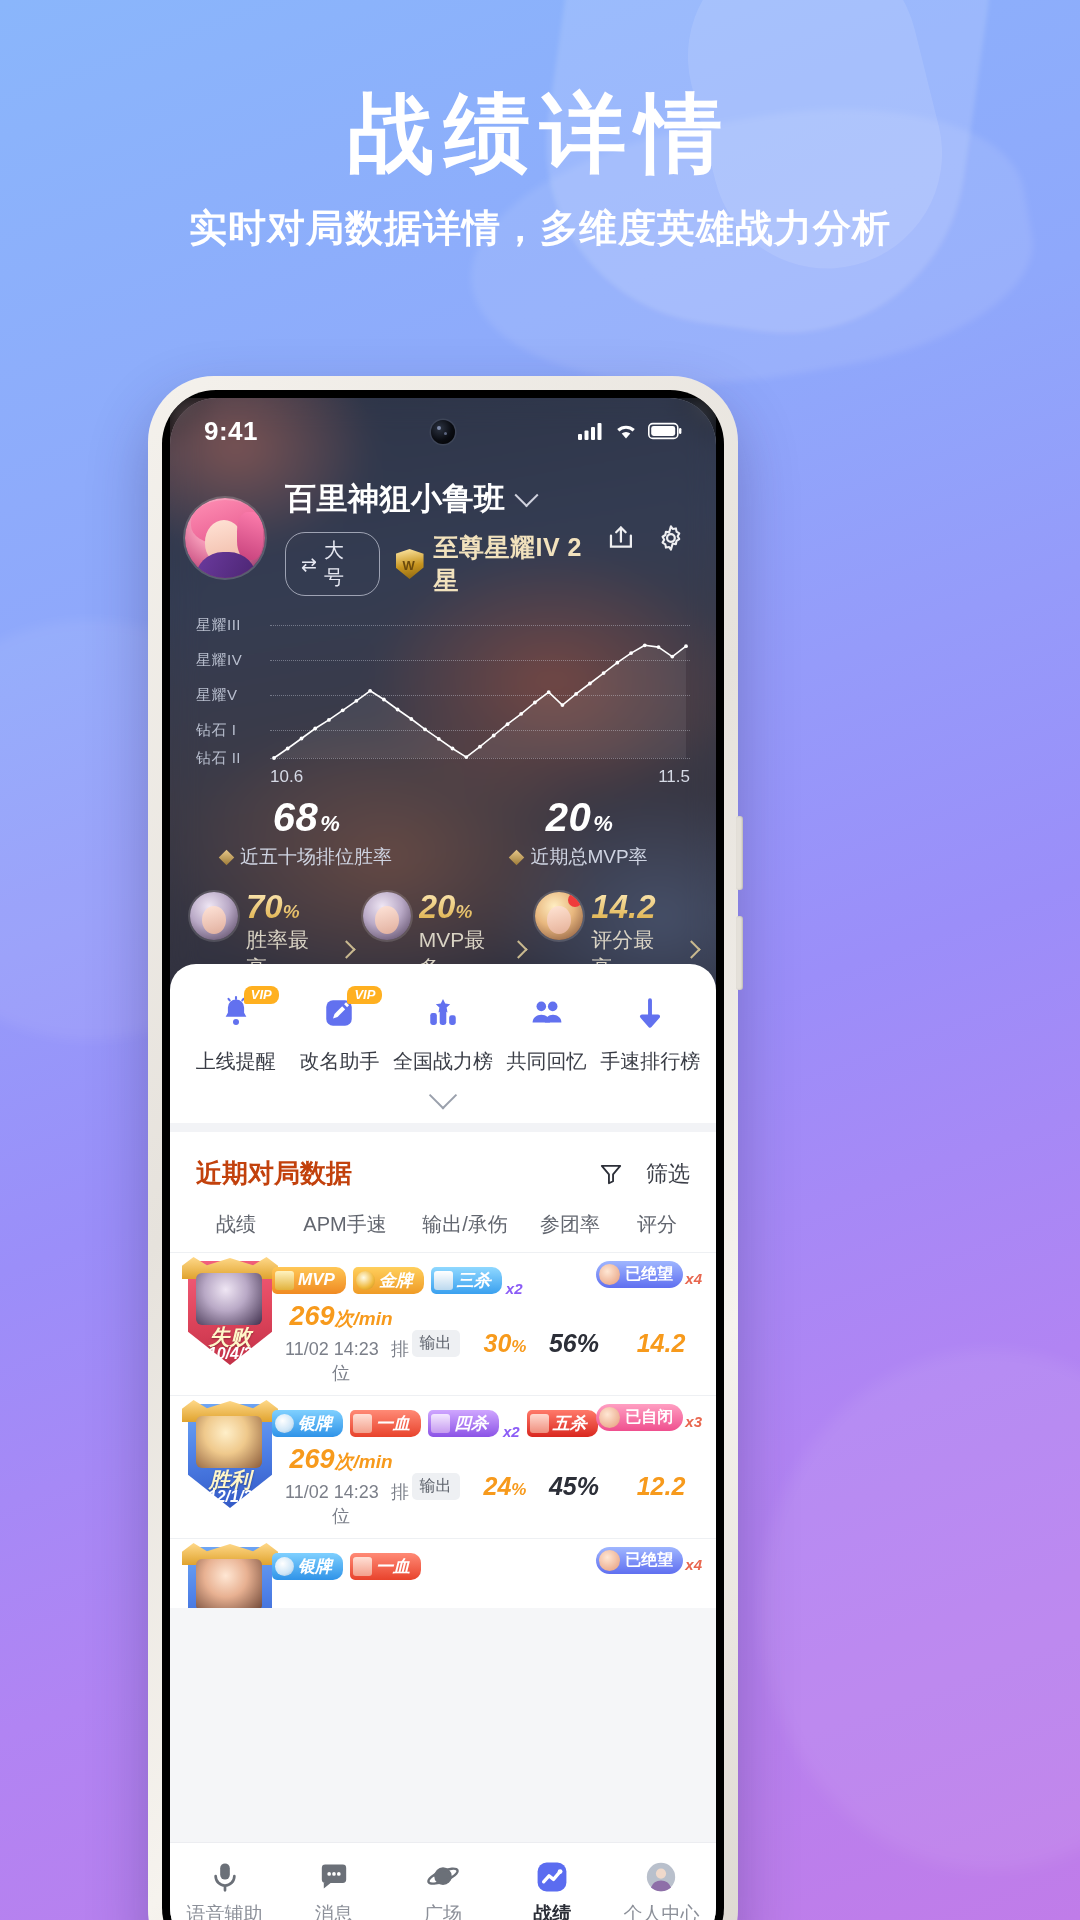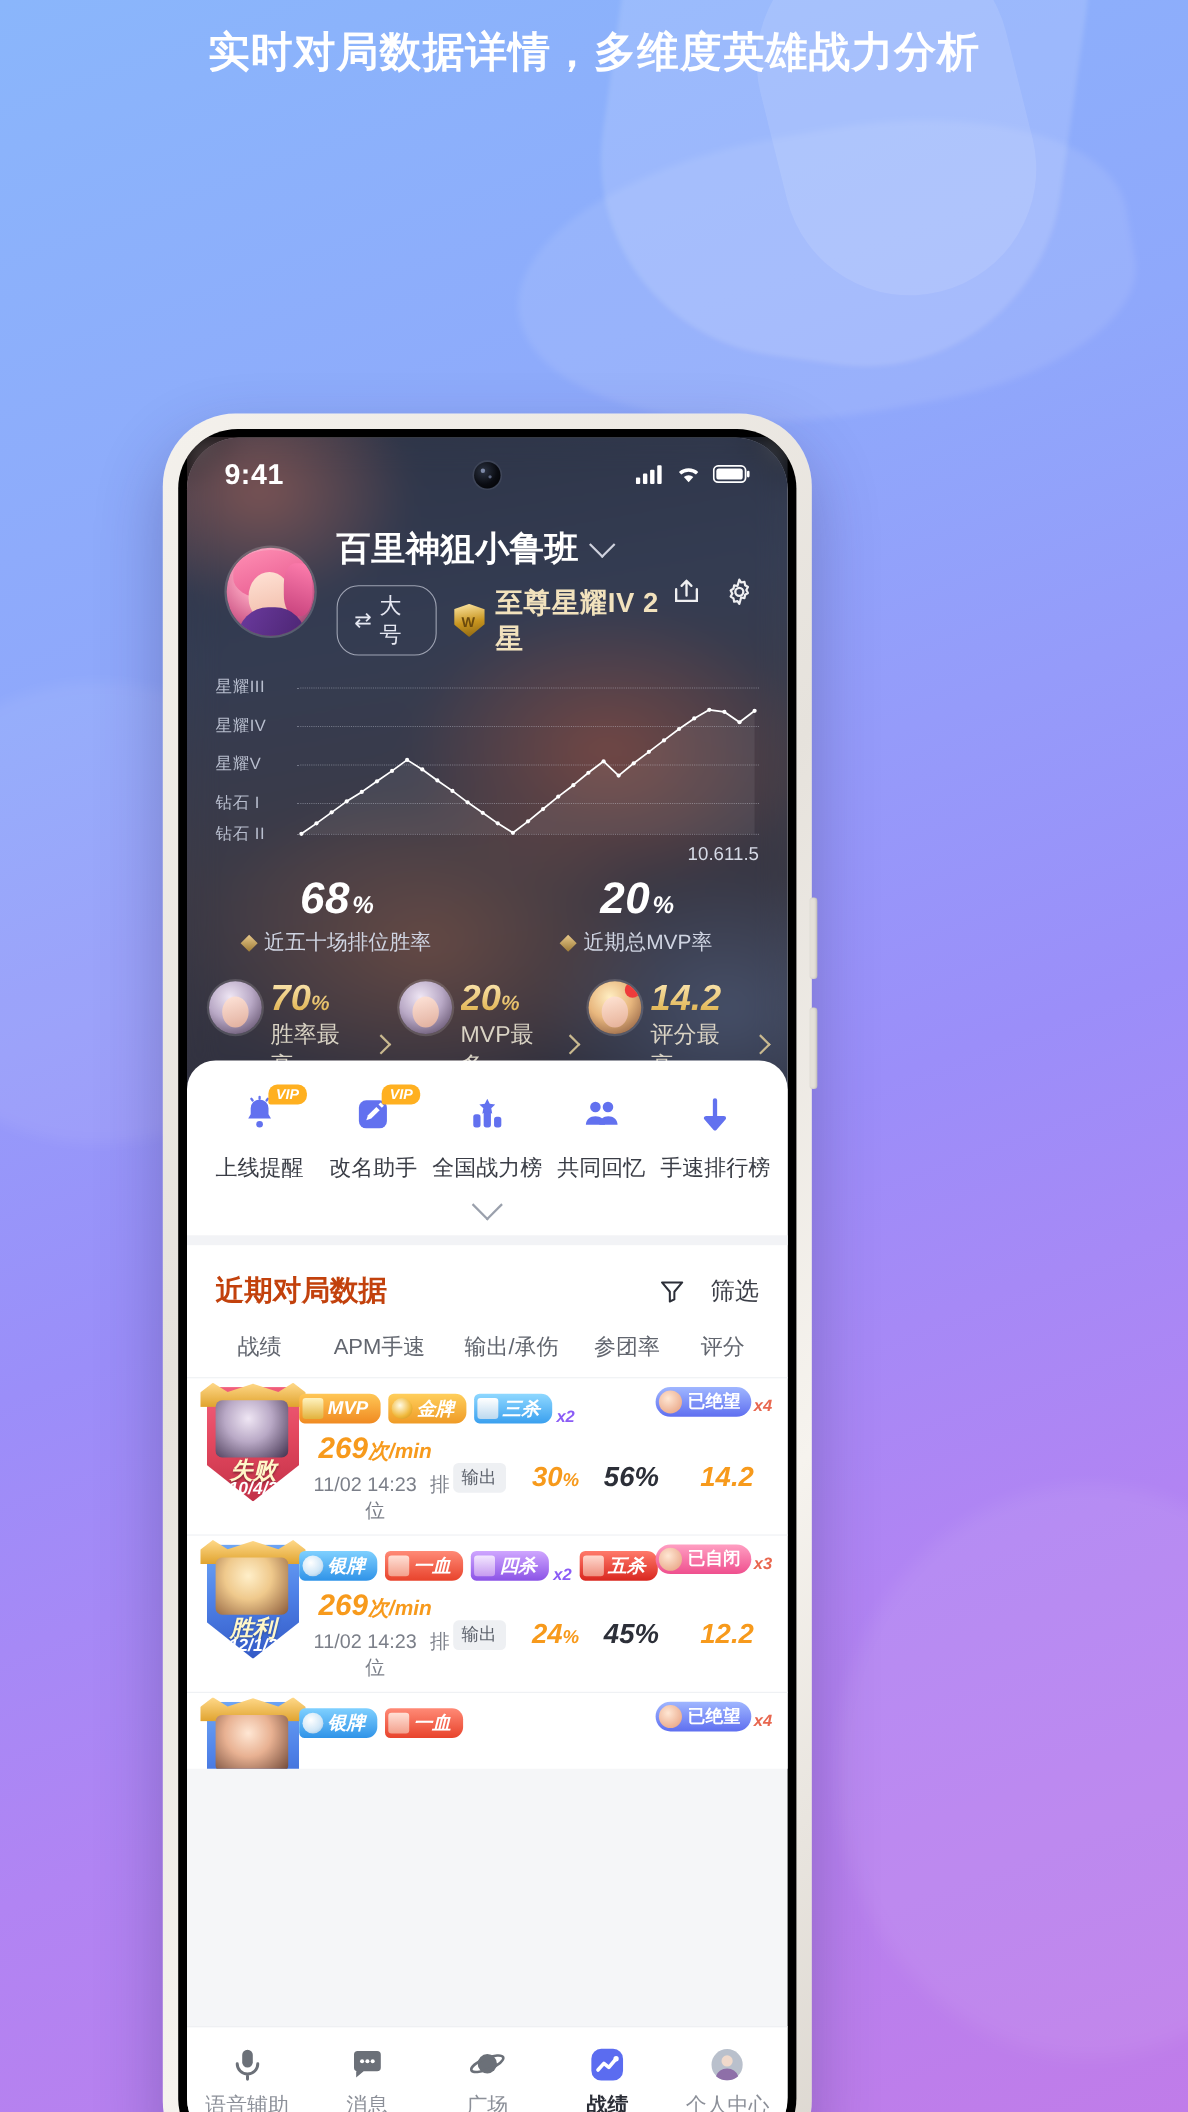--- a/index.html
+++ b/index.html
@@ -59,21 +59,21 @@
   .sb-time { font-size: 26px; font-weight: 600; letter-spacing: .5px; }
   .sb-right { display: flex; align-items: center; gap: 10px; }
   .sb-icon { display: block; }
   .camhole { position: absolute; left: 50%; top: 22px; transform: translateX(-50%);
              width: 24px; height: 24px; border-radius: 50%;
              background: radial-gradient(circle at 36% 34%, #2c3342 0%, #0a0c12 55%, #000 100%);
              box-shadow: 0 0 0 1.5px rgba(255,255,255,.07); z-index: 5; }
   .camhole i { position:absolute; left:6px; top:6px; width:4px; height:4px; border-radius:50%; background:#7e8aa8; }
   .camhole i.b { left: 13px; top: 12px; width: 3px; height: 3px; background:#5d6680; }
 
-  .profile { position: relative; z-index: 3; display: flex; align-items: center; padding: 14px 30px 0 36px; }
+  .profile { position: relative; z-index: 3; display: flex; align-items: center; padding: 14px 30px 0 15px; }
   .avatar { width: 80px; height: 80px; border-radius: 50%; flex: none; overflow: hidden;
             background: radial-gradient(circle at 42% 30%, #ffd9e4 0%, #f59ab8 35%, #d4628f 62%, #5a2c59 100%);
             position: relative; box-shadow: 0 0 0 2px rgba(255,255,255,.18); }
   .avatar .hairA { position:absolute; left:6px; top:2px; width:68px; height:44px; border-radius:50% 50% 42% 42%;
                    background: linear-gradient(160deg,#ff8fb4,#e4548b); }
   .avatar .face { position:absolute; left:20px; top:22px; width:38px; height:44px; border-radius:50% 50% 46% 46%;
                   background: linear-gradient(165deg,#ffe3d6,#f0b9a6); }
   .avatar .body { position:absolute; left:10px; bottom:-4px; width:62px; height:30px; border-radius:28px 28px 0 0;
                   background: linear-gradient(120deg,#6c3ba0,#4a2470); }
   .avatar .hairB { position:absolute; right:2px; top:14px; width:26px; height:48px; border-radius:40%;
@@ -92,21 +92,21 @@
   .rank-crest span { position:absolute; inset:0; clip-path: polygon(50% 0, 100% 16%, 100% 62%, 50% 100%, 0 62%, 0 16%);
                      background: linear-gradient(170deg,#ffe9a8,#c8951f 55%,#8a6412); }
   .rank-crest em { position:absolute; left:7px; top:9px; font-style: normal; font-size: 13px; color:#6b4a0d; font-weight:700; letter-spacing:-1px;}
   .rank-text { font-size: 25px; color: #f2e2bd; font-weight: 600; letter-spacing: .5px; }
 
   
   .chart { position: relative; z-index: 3; margin: 20px 26px 0 26px; height: 168px; }
   .cy-label { position: absolute; left: 0; font-size: 15px; color: #b9bfcf; letter-spacing: .5px; transform: translateY(-50%); }
   .cgrid { position: absolute; left: 74px; right: 0; border-top: 1px dotted rgba(215,220,235,.38); }
   .chart-svg { position: absolute; left: 74px; top: 0; }
-  .cx-row { position: absolute; left: 74px; right: 0; top: 150px; display: flex; justify-content: flex-end;
+  .cx-row { position: absolute; left: 74px; right: 0; top: 150px; display: flex; justify-content: space-between;
             font-size: 17px; color: #d6dae6; }
 
   
   .statpair { position: relative; z-index: 3; display: flex; margin-top: 10px; }
   .statpair > div { flex: 1 1 0; text-align: center; }
   .stat-num { font-size: 40px; font-weight: 800; font-style: italic; color: #fff; letter-spacing: .5px; }
   .stat-num small { font-size: 22px; font-weight: 700; margin-left: 2px; }
   .stat-cap { margin-top: 4px; font-size: 19px; color: #cfd4e2; display: inline-flex; align-items: center; gap: 8px; }
   .dia { width: 11px; height: 11px; transform: rotate(45deg); flex: none;
          background: linear-gradient(135deg,#e8c98a,#9d7b38); }
@@ -230,20 +230,21 @@
 </head>
 <body>
 
 <div class="bg-deco blob1"></div>
 <div class="bg-deco blob2"></div>
 <div class="bg-deco blob3"></div>
 <div class="bg-deco blob4"></div>
 <div class="bg-deco blob5"></div>
 
 <div class="promo">
+  <div class="promo-title">战绩详情</div>
   <div class="promo-sub">实时对局数据详情，多维度英雄战力分析</div>
 </div>
 
 <div class="phone">
   <div class="phone-body"></div>
   <div class="btn-side btn-vol-up"></div>
   <div class="btn-side btn-vol-dn"></div>
 
   <div class="phone-screen">
     <div class="screen-inner">

